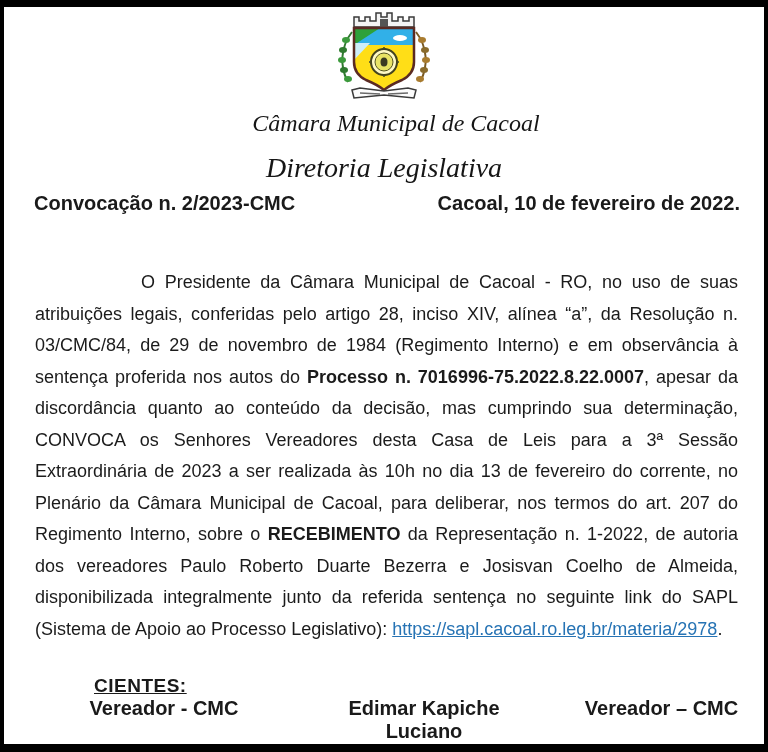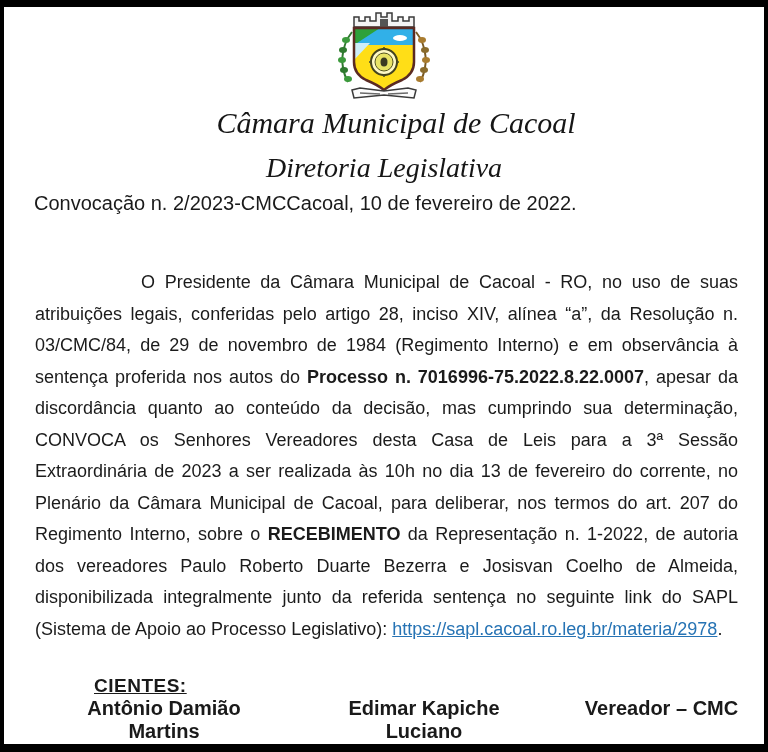--- a/index.html
+++ b/index.html
@@ -13,35 +13,35 @@
     color:#1a1a1a;
     display:flex;flex-direction:column;
     overflow:hidden;
     position:relative;
   }
   .crest-wrap{display:flex;justify-content:center;margin-top:3px;}
   .org-title{
     text-align:center;
     font-family:"Liberation Serif","DejaVu Serif",serif;
     font-style:italic;font-weight:500;
-    font-size:30px;line-height:34px;color:#161616;
+    font-size:24px;line-height:34px;color:#161616;
     margin-top:4px;
     padding-left:24px;
   }
   .org-subtitle{
     text-align:center;
     font-family:"Liberation Serif","DejaVu Serif",serif;
     font-style:italic;font-weight:500;
     font-size:28px;line-height:32px;color:#161616;
     margin-top:12px;
   }
   .thick-rule{height:5px;background:#000;margin:5px 20px 0 20px;}
   .doc-header-row{
-    display:flex;justify-content:flex-start;align-items:baseline;
-    font-weight:normal;font-size:20px;
+    display:flex;justify-content:space-between;align-items:baseline;
+    font-weight:bold;font-size:20px;
     padding:3px 24px 0 30px;
   }
   .body-paragraph{
     margin:52px 26px 0 31px;
     font-size:18px;line-height:31.5px;
     text-align:justify;
     text-indent:106px;
     color:#1b1b1b;
   }
   .seg-bold{font-weight:bold;}
@@ -119,21 +119,20 @@
     <span>Convocação n. 2/2023-CMC</span>
     <span>Cacoal, 10 de fevereiro de 2022.</span>
   </div>
 
   <div class="body-paragraph"><span class="seg">O Presidente da Câmara Municipal de Cacoal - RO, no uso de suas atribuições legais, conferidas pelo artigo 28, inciso XIV, alínea “a”, da Resolução n. 03/CMC/84, de 29 de novembro de 1984 (Regimento Interno) e em observância à sentença proferida nos autos do </span><span class="seg-bold">Processo n. 7016996-75.2022.8.22.0007</span><span class="seg">, apesar da discordância quanto ao conteúdo da decisão, mas cumprindo sua determinação, CONVOCA os Senhores Vereadores desta Casa de Leis para a 3ª Sessão Extraordinária de 2023 a ser realizada às 10h no dia 13 de fevereiro do corrente, no Plenário da Câmara Municipal de Cacoal, para deliberar, nos termos do art. 207 do Regimento Interno, sobre o </span><span class="seg-bold">RECEBIMENTO</span><span class="seg"> da Representação n. 1-2022, de autoria dos vereadores Paulo Roberto Duarte Bezerra e Josisvan Coelho de Almeida, disponibilizada integralmente junto da referida sentença no seguinte link do SAPL (Sistema de Apoio ao Processo Legislativo): </span><a class="seg-link" style="color: rgb(38, 115, 180);">https://sapl.cacoal.ro.leg.br/materia/2978</a><span class="seg">.</span></div>
 
   <div class="cientes">CIENTES:</div>
 
   <div class="signature-row">
     <div class="signature-block sig-1">
-      <div>Antônio Damião Martins</div>
       <div>Vereador - CMC</div>
     </div>
     <div class="signature-block sig-2">
       <div>Edimar Kapiche Luciano</div>
       <div>Vereador – CMC</div>
     </div>
     <div class="signature-block sig-3">
       <div>Vereador – CMC</div>
     </div>
   </div>

